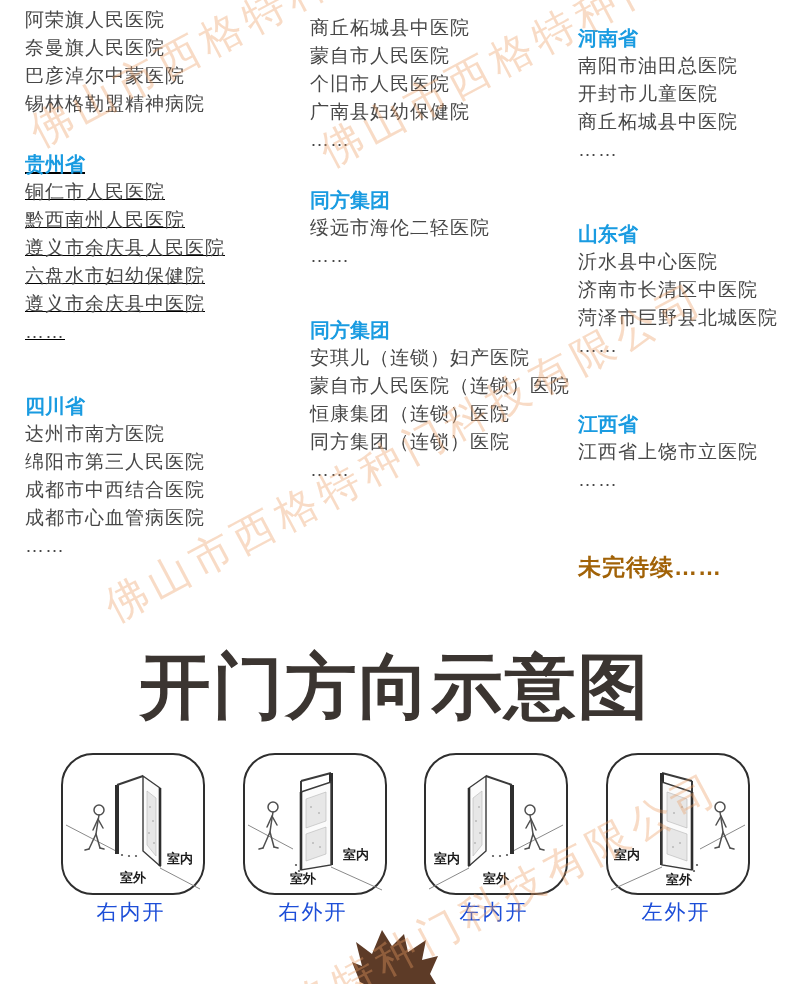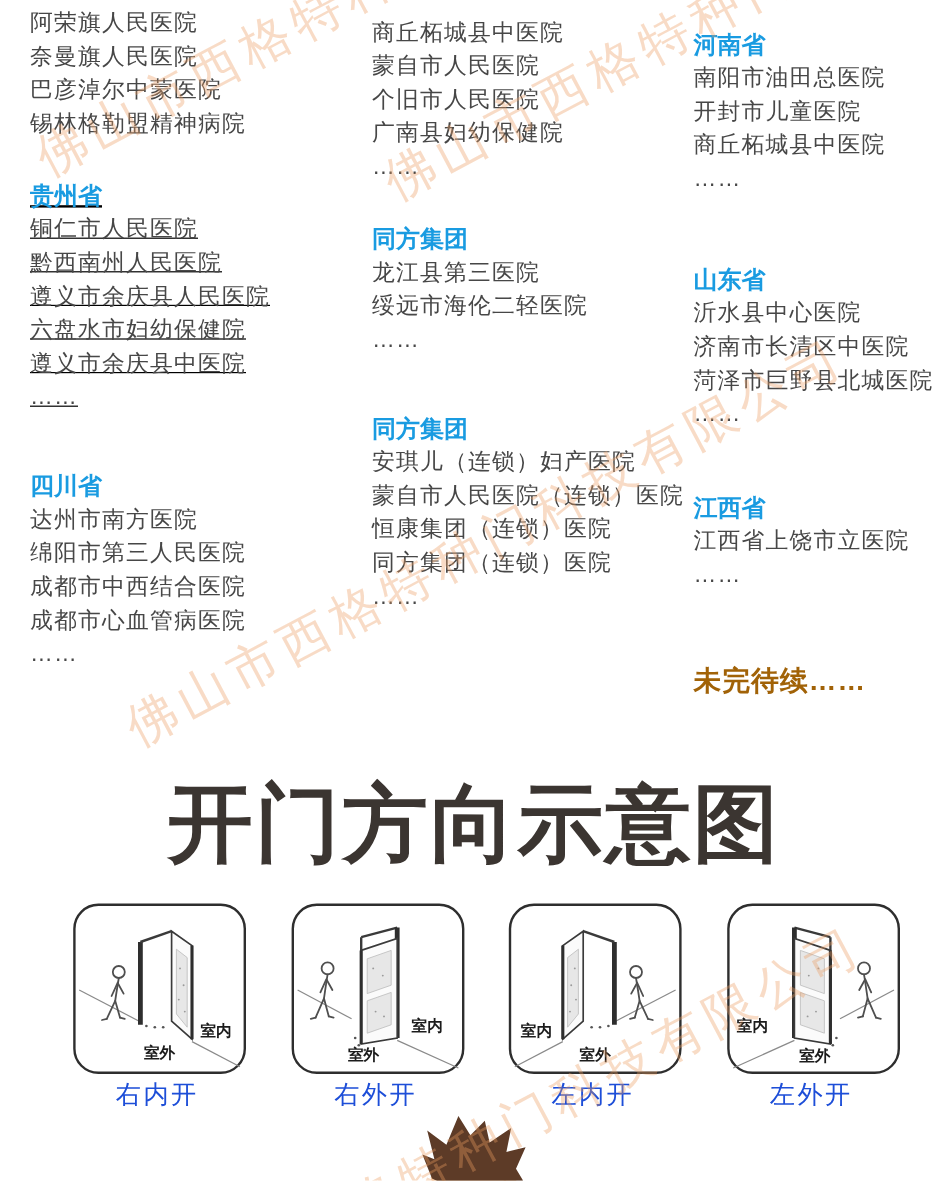--- a/index.html
+++ b/index.html
@@ -14,21 +14,21 @@
   .sec .it{font-size:19px;color:#474747;line-height:28px;letter-spacing:1px;white-space:nowrap;}
   .c1s1{margin-top:32px;text-decoration:underline;} .c1s2{margin-top:46px;}
   .c2s1{margin-top:32px;} .c2s2{margin-top:46px;}
   .c3s1{margin-top:56px;} .c3s2{margin-top:50px;}
   .tbc{margin-top:58px;font-size:23px;font-weight:bold;color:#a16207;letter-spacing:1px;}
   
   .title{position:absolute;top:640px;left:0;width:790px;text-align:center;
          font-size:71px;font-weight:900;color:#3b3531;letter-spacing:2px;}
   
   .panel{position:absolute;top:753px;width:140px;height:138px;border:2px solid #2e2e2e;
-         border-radius:21px;background:transparent;}
+         border-radius:32px;background:transparent;}
   .p1{left:61px;} .p2{left:243px;} .p3{left:424px;} .p4{left:606px;}
   .caption{position:absolute;top:898px;width:144px;text-align:center;
            font-size:21px;color:#1d4ed8;letter-spacing:2px;}
   .cap1{left:59px;} .cap2{left:241px;} .cap3{left:422px;} .cap4{left:604px;}
   .wall{stroke:#8a8a8a;stroke-width:1;fill:none;}
   .jamb{stroke:#2e2e2e;stroke-width:4;fill:none;}
   .frame{stroke:#3a3a3a;stroke-width:2;fill:none;}
   .leaf{fill:#fbfbfb;stroke:#3a3a3a;stroke-width:1.4;}
   .panelA{fill:#e7e7e7;stroke:#b5b5b5;stroke-width:.6;}
   .edge{stroke:#2e2e2e;stroke-width:2.6;fill:none;}
@@ -96,21 +96,20 @@
           <div class="it">商丘柘城县中医院</div>
           <div class="it">蒙自市人民医院</div>
           <div class="it">个旧市人民医院</div>
           <div class="it">广南县妇幼保健院</div>
           <div class="it">……</div>
         </div>
     </div>
     <div class="sec c2s1">
       <div class="h">同方集团</div>
       <div>
-          <div class="it">龙江县第三医院</div>
           <div class="it">绥远市海伦二轻医院</div>
           <div class="it">……</div>
         </div>
     </div>
     <div class="sec c2s2">
       <div class="h">同方集团</div>
       <div>
           <div class="it">安琪儿（连锁）妇产医院</div>
           <div class="it">蒙自市人民医院（连锁）医院</div>
           <div class="it">恒康集团（连锁）医院</div>

